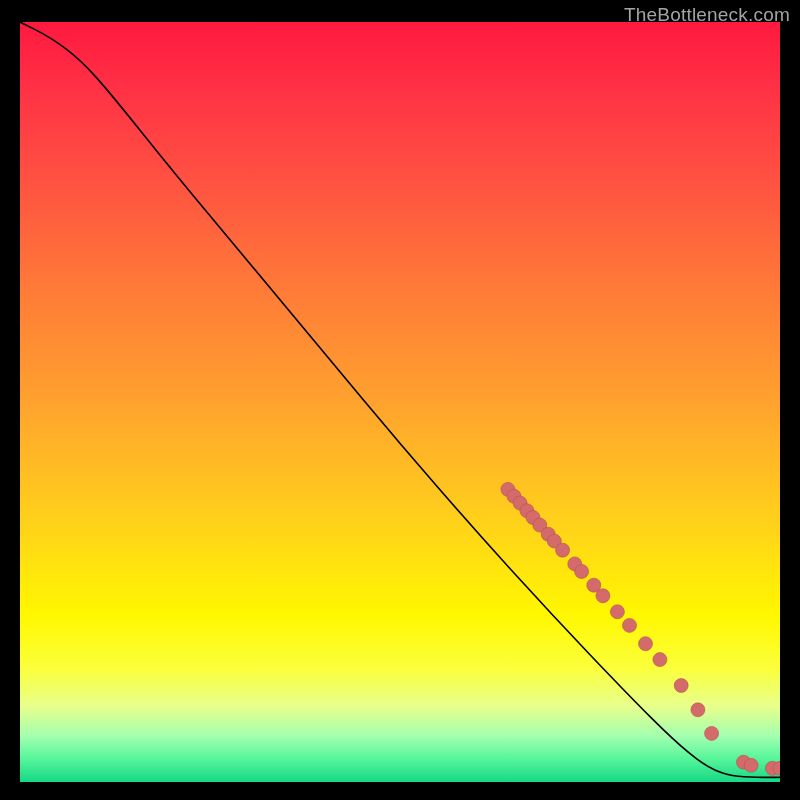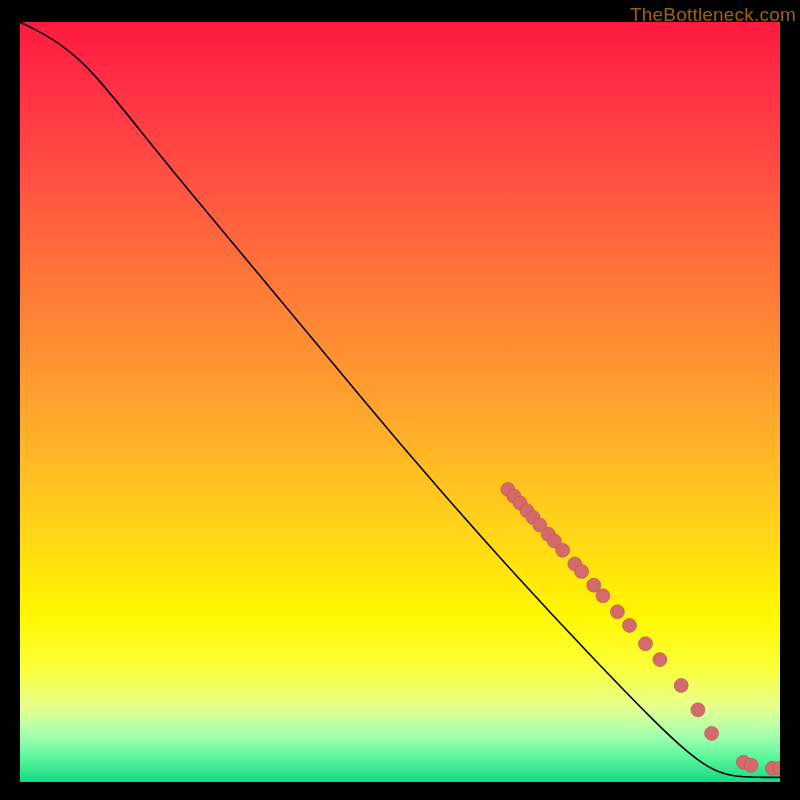--- a/index.html
+++ b/index.html
@@ -13,22 +13,22 @@
   }
   .stage {
     position: relative;
     width: 800px;
     height: 800px;
     background: #000;
   }
   .attribution {
     position: absolute;
     top: 4px;
-    right: 4px;
-    color: #a16207;
+    right: 10px;
+    color: #a3a3a3;
     font-size: 19px;
     letter-spacing: 0.2px;
     z-index: 50;
   }
   .plot {
     position: absolute;
     left: 20px;
     top: 22px;
     width: 760px;
     height: 760px;

